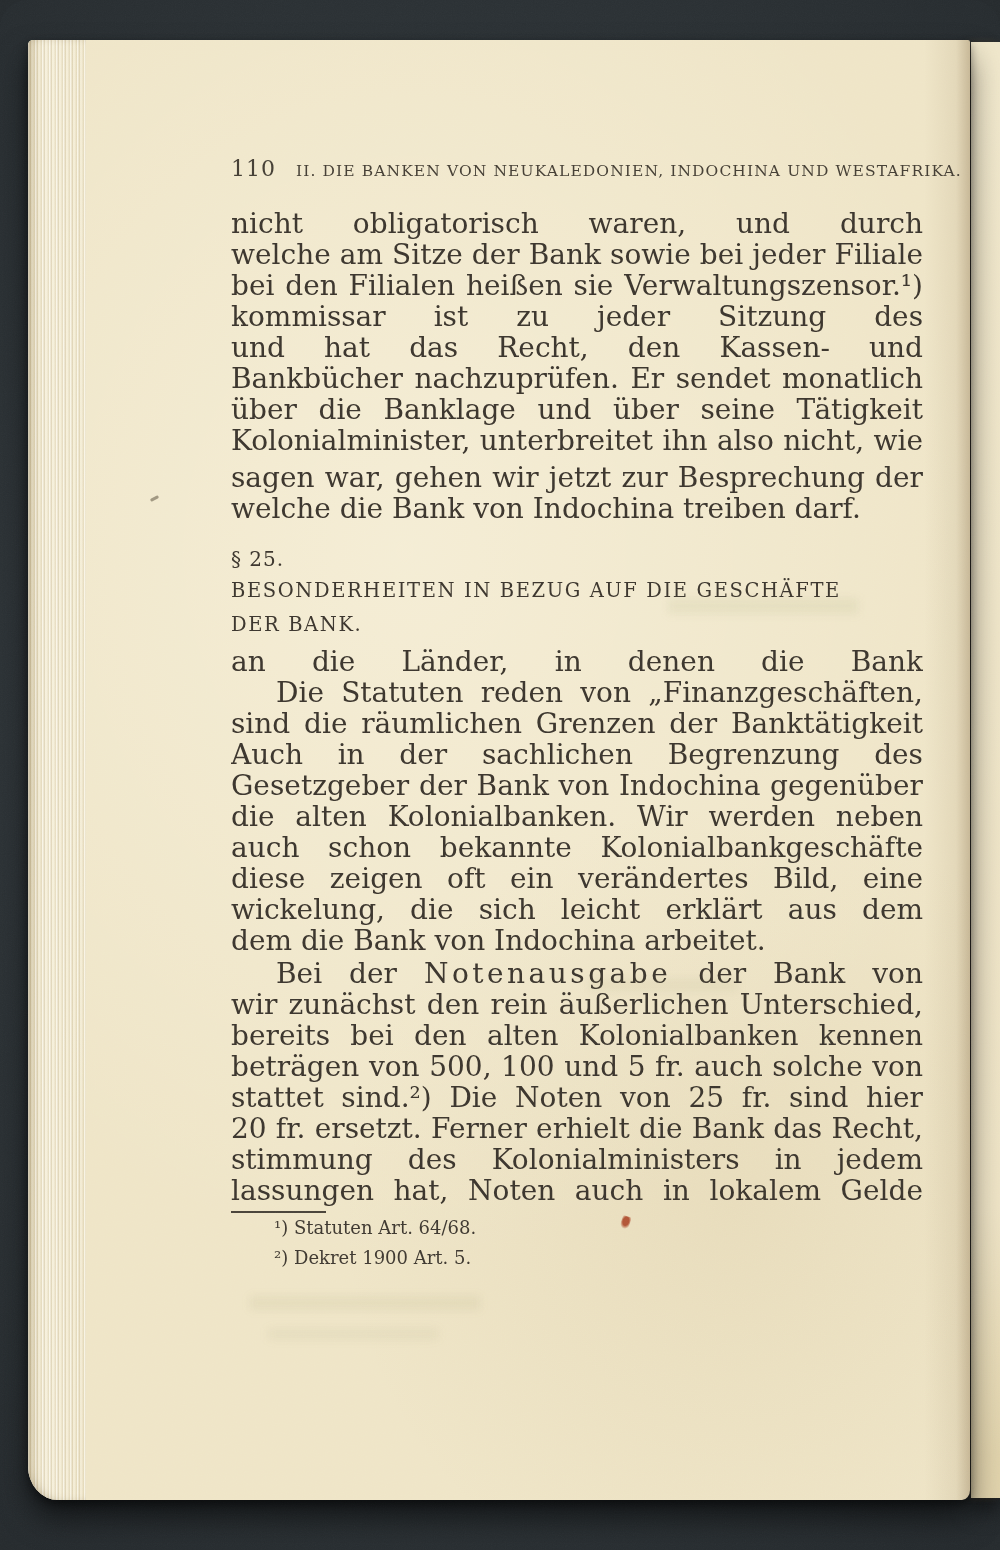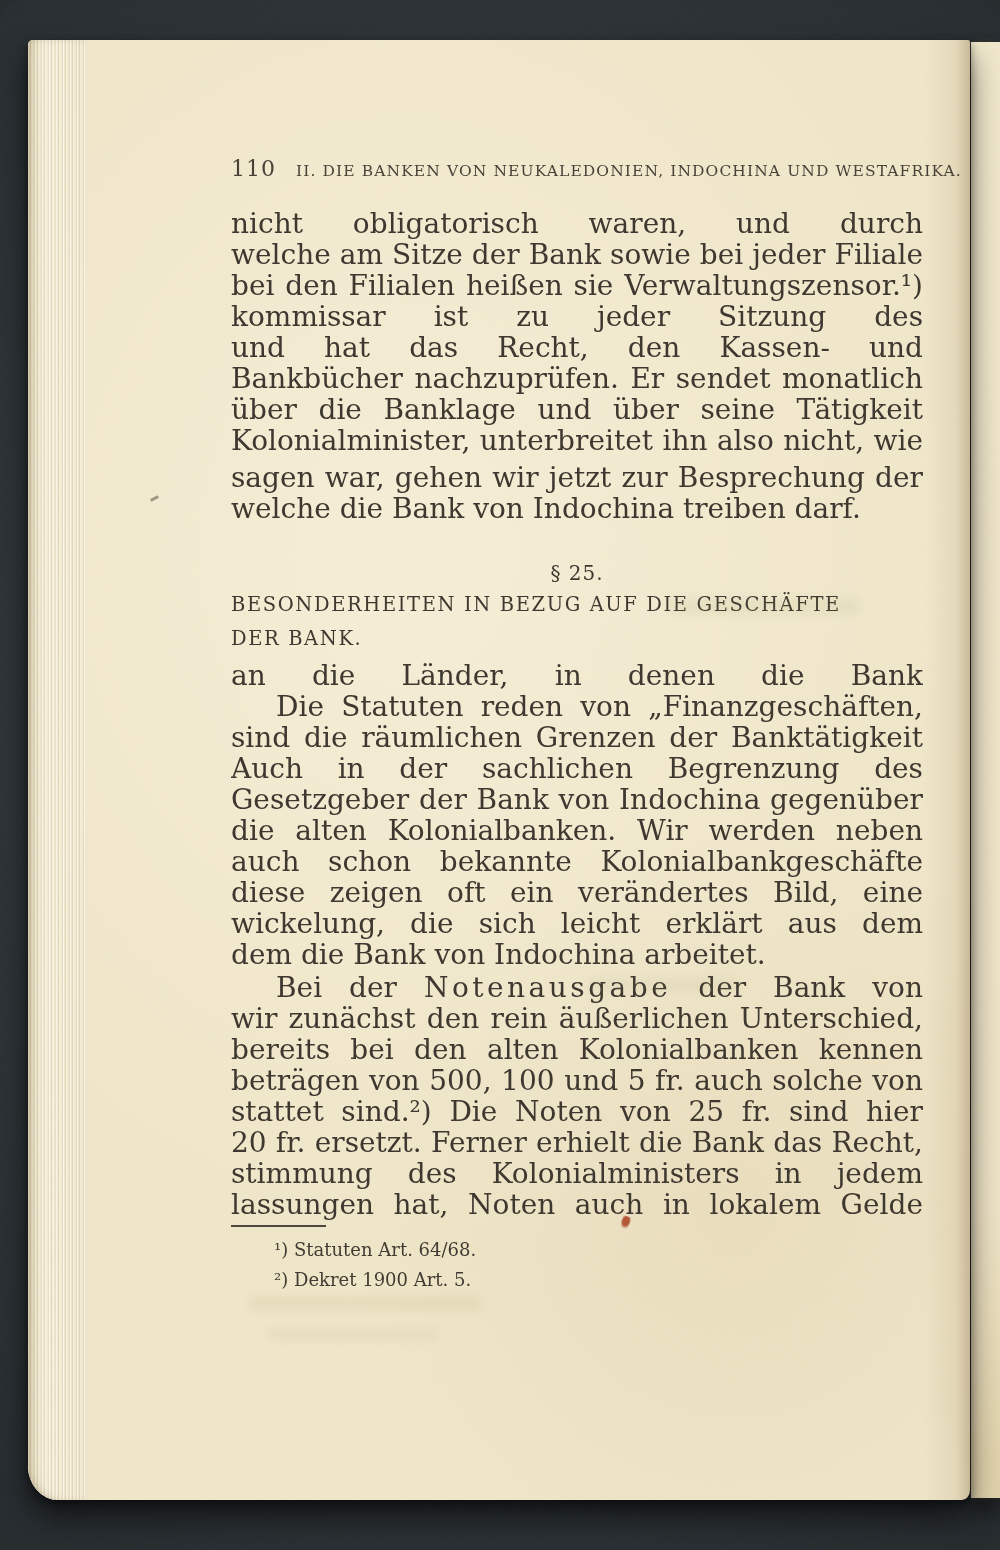--- a/index.html
+++ b/index.html
@@ -29,26 +29,26 @@
   
   .content{position:absolute;left:203px;top:0;width:692px;color:#3c362e;}
   .running-header{margin-top:116px;height:26px;display:flex;align-items:baseline;gap:20px;color:#453f35;}
   .pagenum{font-size:22px;letter-spacing:1px;}
   .header-title{font-size:15.5px;letter-spacing:1.1px;white-space:nowrap;}
   .bline{height:31px;line-height:31px;font-size:28px;}
   .jline{text-align:justify;overflow:hidden;}
   .jline::after{content:"";display:inline-block;width:100%;height:0;vertical-align:top;}
   .indent{text-indent:45px;}
   .p1{margin-top:26px;} .p2{margin-top:6px;} .p3{margin-top:4px;} .p4{margin-top:2px;}
-  .sec-num{margin-top:34px;height:30px;line-height:30px;font-size:20px;letter-spacing:1px;text-align:center;}
+  .sec-num{margin-top:20px;height:30px;line-height:30px;font-size:20px;letter-spacing:1px;text-align:left;}
   .sec-title{font-size:19.5px;line-height:34px;letter-spacing:1.6px;}
   .sperr{letter-spacing:3.5px;}
   .fn-rule{margin-top:5px;width:95px;height:2px;background:#4a443a;}
   .footnote{font-size:18px;line-height:30px;text-indent:43px;color:#3f3931;}
-  .fn-first{margin-top:8px;}
+  .fn-first{}
   
   .ink-stain{position:absolute;left:593px;top:1176px;width:9px;height:13px;
     background:radial-gradient(60% 60% at 50% 40%, #a83d1e 0 55%, rgba(168,61,30,0) 100%);
     transform:rotate(18deg);opacity:.85;}
   .paper-speck{position:absolute;left:122px;top:457px;width:9px;height:3px;
     background:#756c58;border-radius:2px;transform:rotate(-28deg);opacity:.65;}
   .smudge{position:absolute;filter:blur(4px);pointer-events:none;}
   .smudge.s1{left:640px;top:558px;width:190px;height:16px;background:rgba(142,146,92,.10);}
   .smudge.s2{left:560px;top:938px;width:150px;height:14px;background:rgba(140,140,92,.08);}
   .smudge.s3{left:222px;top:1256px;width:230px;height:14px;background:rgba(128,128,80,.09);}

